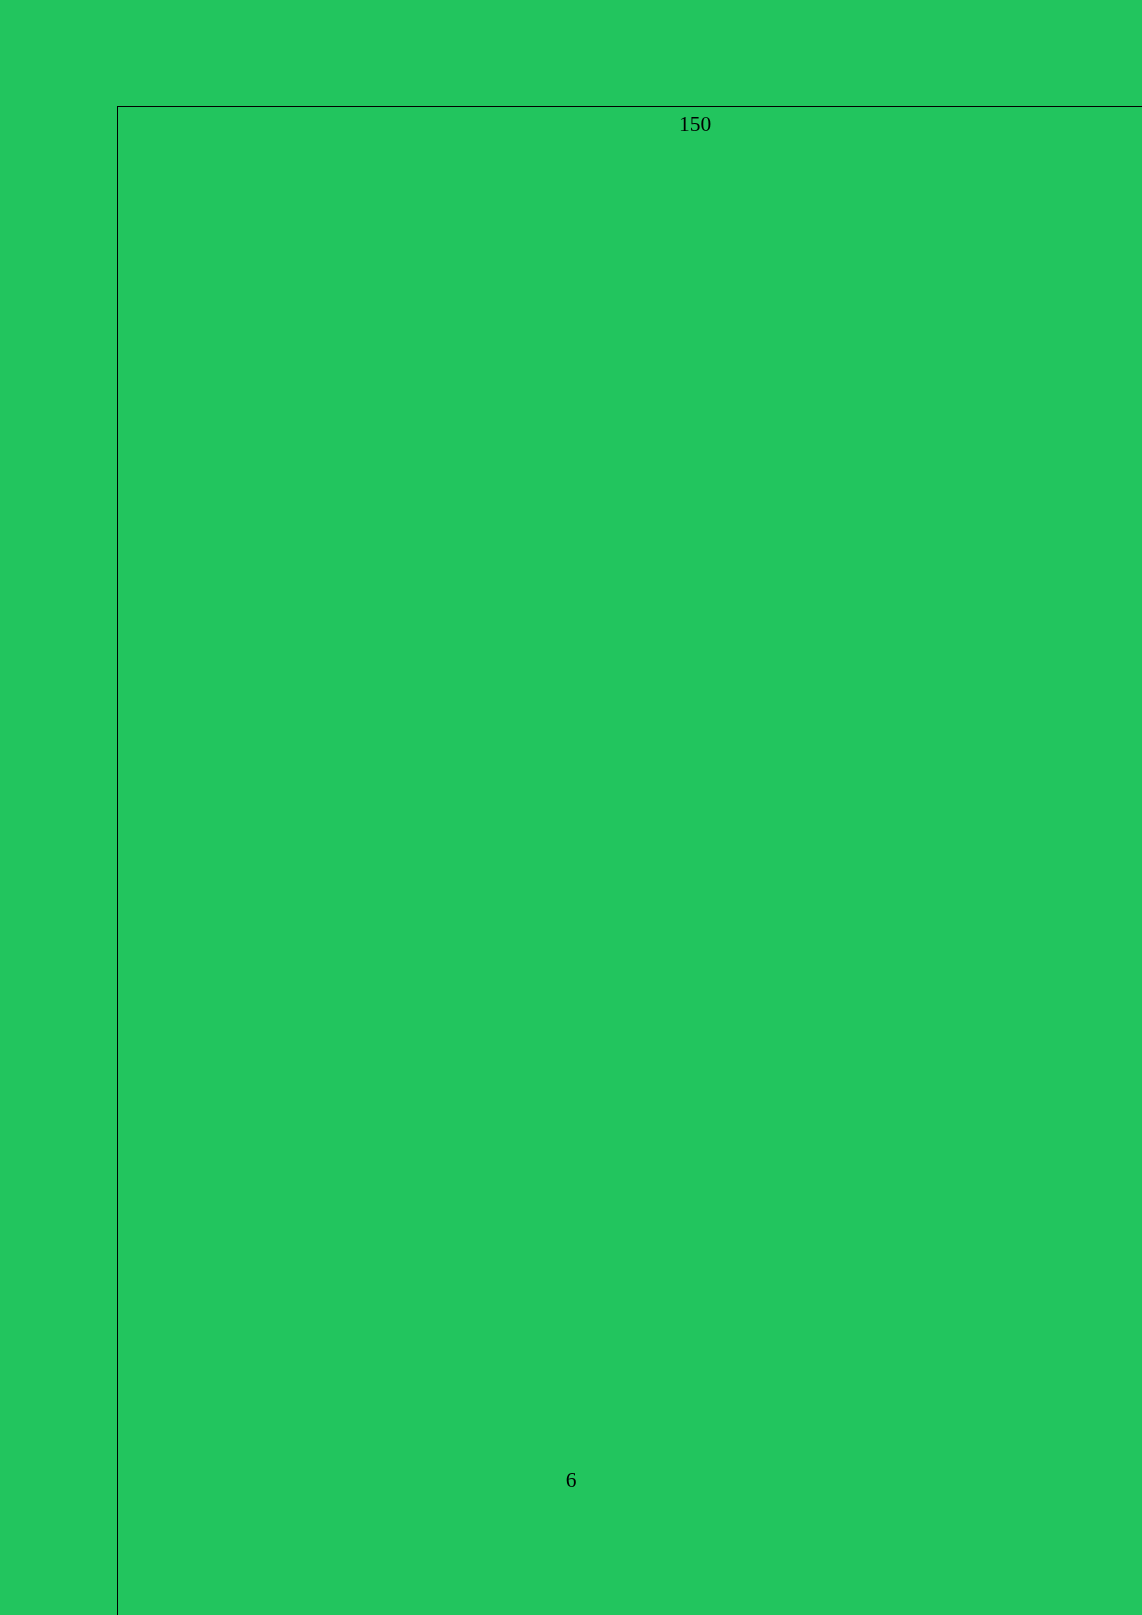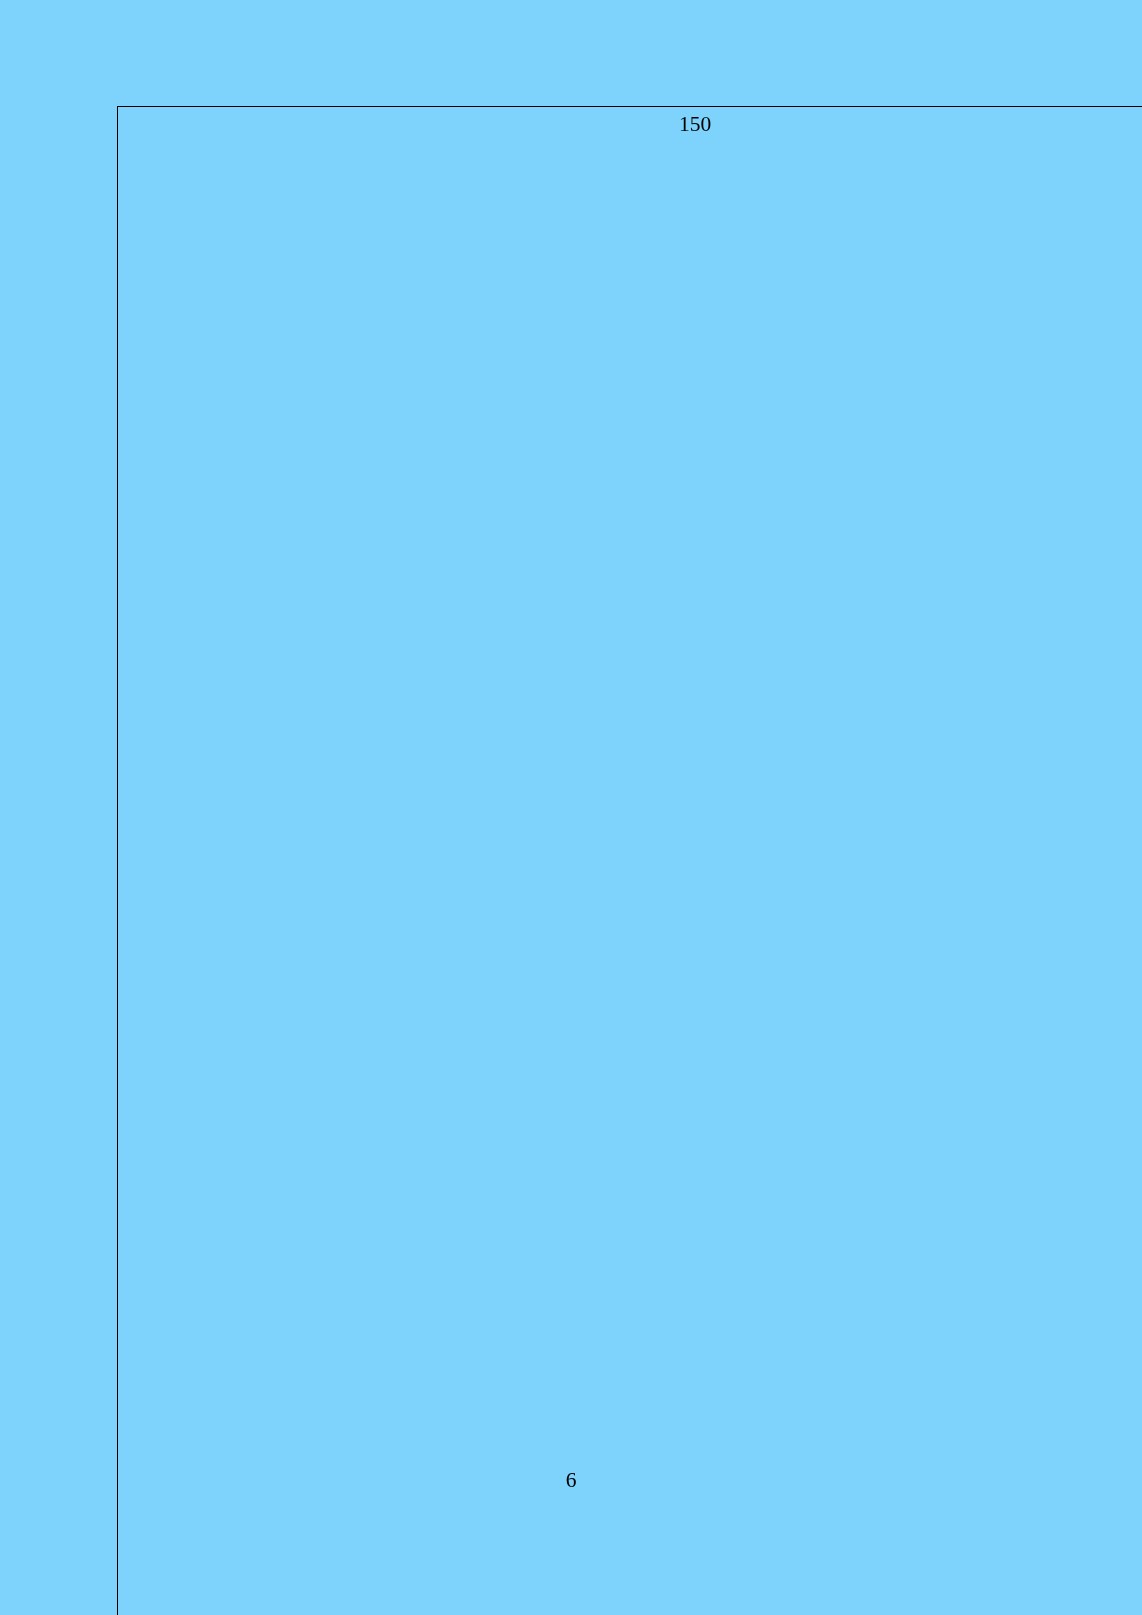--- a/index.html
+++ b/index.html
@@ -16,21 +16,21 @@
     color: #000000;
     -webkit-font-smoothing: antialiased;
   }
 
   .page {
     position: absolute;
     left: 0;
     top: 0;
     width: 1142px;
     height: 1615px;
-    background: #7dd3fc;
+    background: #22c55e;
     overflow: hidden;
   }
 
   .toc-wrap {
     position: absolute;
     left: 117px;
     top: 106px;
     width: 851px;
   }
 

